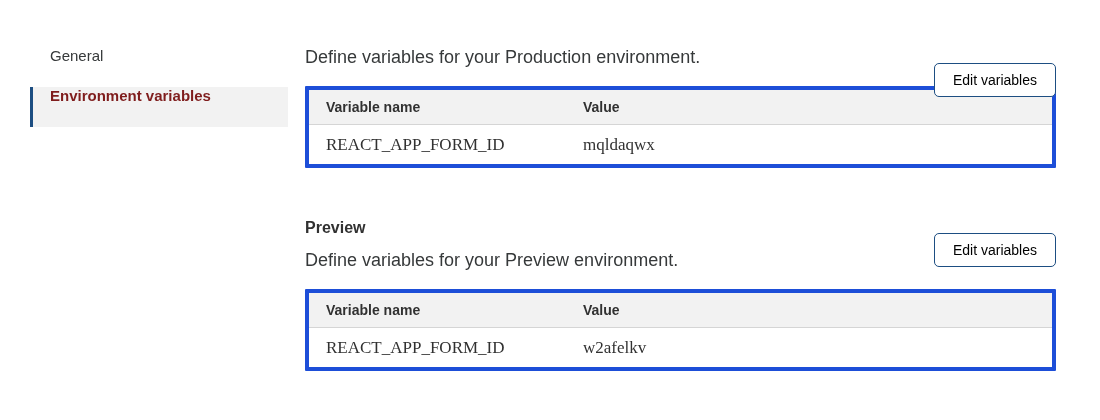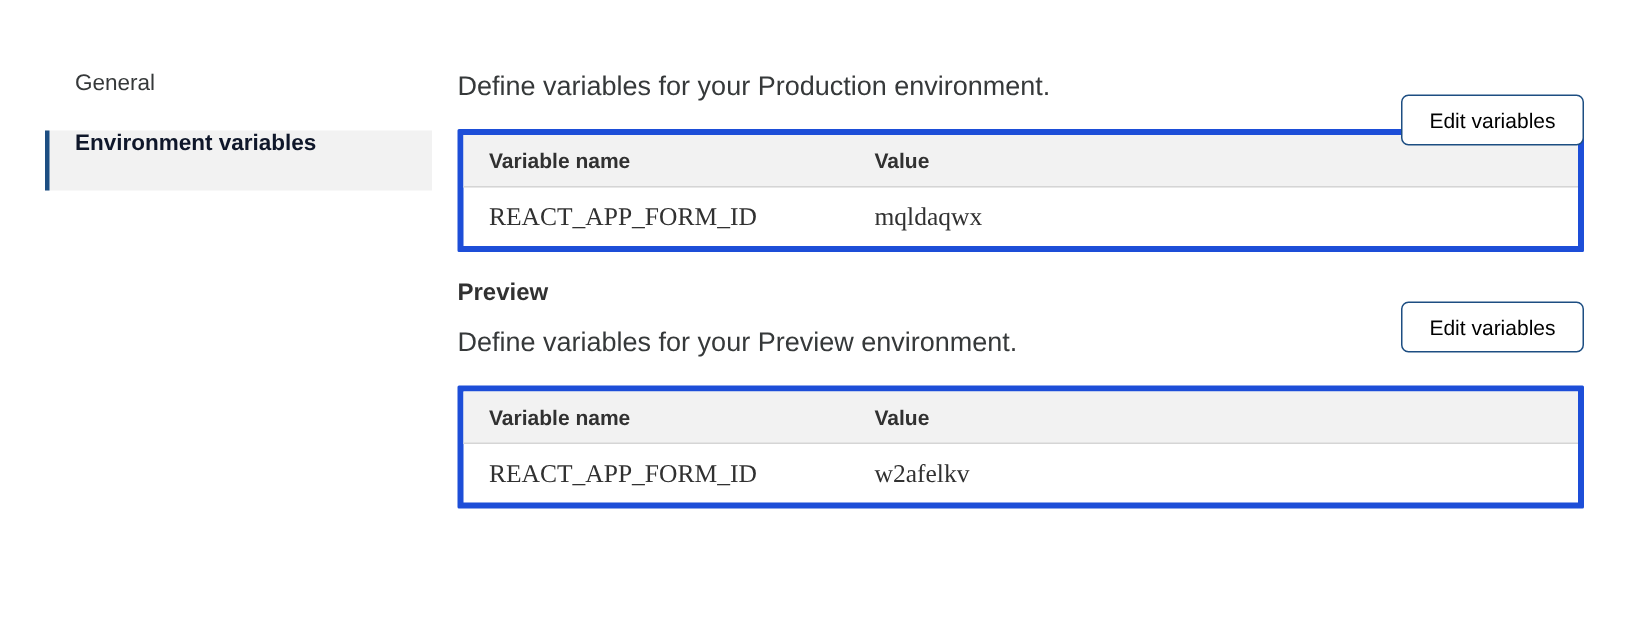--- a/index.html
+++ b/index.html
@@ -11,28 +11,28 @@
   }
 
   
   .sidebar { position:absolute; left:30px; top:47px; width:258px; }
   .side-item {
     box-sizing:border-box; height:40px; display:flex; align-items:flex-start;
     padding-left:17px; border-left:3px solid transparent;
     font-size:15px; color:#36393a; cursor:pointer; white-space:nowrap;
   }
   .side-item.active {
-    background:#f2f2f2; border-left-color:#1d4e82; font-weight:700; color:#0f172a;
+    background:#f2f2f2; border-left-color:#1d4e82; font-weight:700; color:#7f1d1d;
   }
 
   
   .main { position:absolute; left:305px; top:0; width:751px; }
   .section { position:relative; }
   .section-1 { margin-top:48px; }
-  .section-2 { margin-top:18px; }
+  .section-2 { margin-top:50px; }
   .section-title { margin:0; font-size:16px; line-height:20px; font-weight:700; color:#313131; }
   .section-desc { margin:13px 0 20px 0; font-size:18px; line-height:18px; color:#36393a; }
   .edit-btn {
     position:absolute; top:15px; right:0; height:34px; padding:0 18px;
     background:#ffffff; border:1px solid #1d4e82; border-radius:5px;
     color:#000000; font-size:14px; font-family:"Liberation Sans", sans-serif;
     cursor:pointer;
   }
 
   

